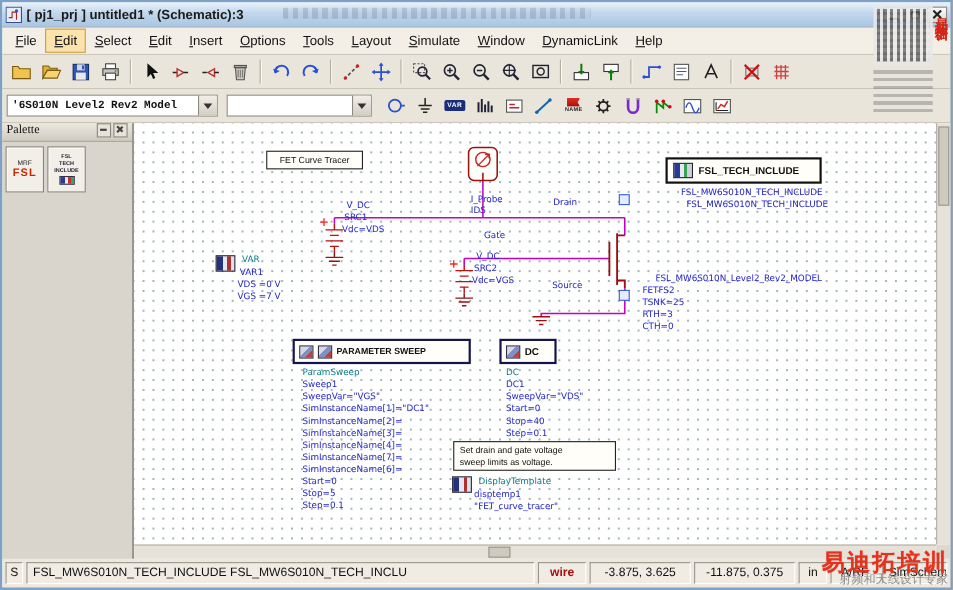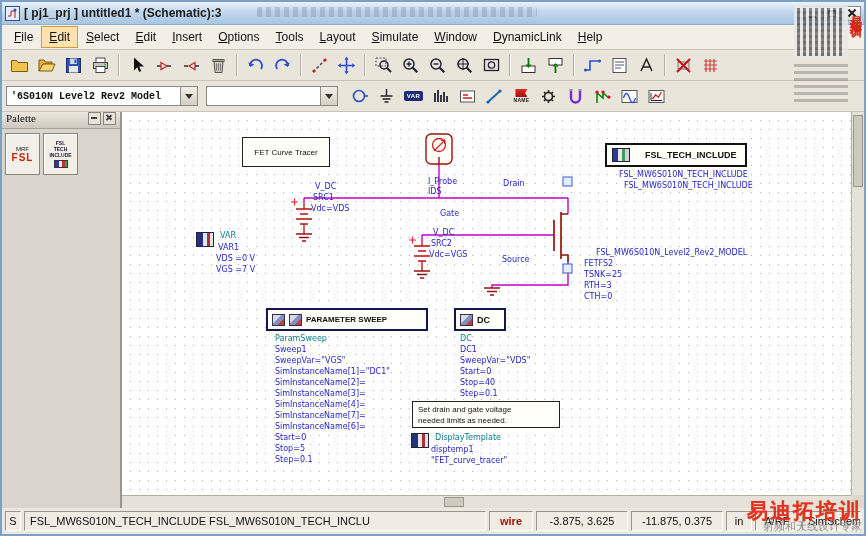--- a/index.html
+++ b/index.html
@@ -69,24 +69,24 @@
   .cell-chip{width:12px;height:6px;margin-top:2px;background:linear-gradient(90deg,#2a3a9a 0 35%,#e8e8f0 35% 60%,#c83030 60% 80%,#3aa05a 80%);border:1px solid #334;}
 
   .canvas-wrap{flex:1;position:relative;background:#fff;min-width:0;}
   .sch{position:absolute;left:0;top:0;right:13px;bottom:13px;overflow:hidden;background:#fff;
        background-image:radial-gradient(#9db7b7 0.7px,transparent 0.9px);background-size:9px 9px;background-position:4px 4px;}
   .sch-inner{position:absolute;left:0;top:12px;right:0;bottom:0;}
   .wires{position:absolute;left:0;top:0;}
 
   .slbl{position:absolute;font-family:"DejaVu Sans",sans-serif;font-size:8px;line-height:10px;color:#2525c8;white-space:pre;}
   .slbl.teal{color:#0a7a8a;}
-  .fet-box{position:absolute;left:120px;top:13px;width:88px;height:30px;box-sizing:border-box;border:1px solid #222;
+  .fet-box{position:absolute;left:120px;top:13px;width:88px;height:17px;box-sizing:border-box;border:1px solid #222;
            background:#fffef8;display:flex;align-items:center;justify-content:center;font-size:8px;color:#111;}
   .tech-box{position:absolute;left:483px;top:19px;width:142px;height:24px;box-sizing:border-box;border:2px solid #111;
-            background:#fffef8;display:flex;align-items:center;gap:15px;padding:0 5px;font-size:9px;font-weight:bold;color:#111;white-space:nowrap;}
+            background:#fffef8;display:flex;align-items:center;gap:5px;padding:0 5px;font-size:9px;font-weight:bold;color:#111;white-space:nowrap;}
   .techchip{width:16px;height:12px;flex:0 0 auto;border:1px solid #223;
             background:linear-gradient(90deg,#2a3a9a 0 30%,#e8e8f0 30% 55%,#3aa05a 55% 75%,#d0d0d8 75%);}
   .sweep-box{position:absolute;left:144px;top:184px;width:162px;height:23px;box-sizing:border-box;border:2px solid #15154e;
              background:#fffef8;display:flex;align-items:center;gap:4px;padding:0 4px;font-size:8px;font-weight:bold;color:#111;white-space:nowrap;}
   .dc-box{position:absolute;left:332px;top:184px;width:52px;height:23px;box-sizing:border-box;border:2px solid #15154e;
           background:#fffef8;display:flex;align-items:center;gap:4px;padding:0 4px;font-size:9px;font-weight:bold;color:#111;}
   .gearchip{width:11px;height:10px;flex:0 0 auto;border:1px solid #334;
             background:linear-gradient(135deg,#d8d8e8 0 40%,#8090c0 40% 70%,#c04040 70%);}
   .note-box{position:absolute;left:290px;top:277px;width:148px;height:27px;box-sizing:border-box;border:1px solid #222;
             background:#fffef8;font-size:8px;line-height:11px;color:#111;padding:2px 5px;white-space:pre;}
@@ -517,21 +517,21 @@
             <span class="gearchip"></span>
             <span>DC</span>
           </div>
           <div class="slbl teal" style="left:338px;top:210px;">DC</div>
           <div class="slbl" style="left:338px;top:221px;">DC1</div>
           <div class="slbl" style="left:338px;top:232px;">SweepVar="VDS"</div>
           <div class="slbl" style="left:338px;top:243px;">Start=0</div>
           <div class="slbl" style="left:338px;top:254px;">Stop=40</div>
           <div class="slbl" style="left:338px;top:265px;">Step=0.1</div>
 
-          <div class="note-box"><span>Set drain and gate voltage</span><br><span>needed limits as needed.</span></div>
+          <div class="note-box"><span>Set drain and gate voltage</span><br><span>sweep limits as voltage.</span></div>
 
           <span class="schchip" style="left:289px;top:309px;"></span>
           <div class="slbl teal" style="left:313px;top:309px;">DisplayTemplate</div>
           <div class="slbl" style="left:309px;top:321px;">disptemp1</div>
           <div class="slbl" style="left:309px;top:332px;">"FET_curve_tracer"</div>
 
         </div>
       </div>
 
       <div class="vscroll">

